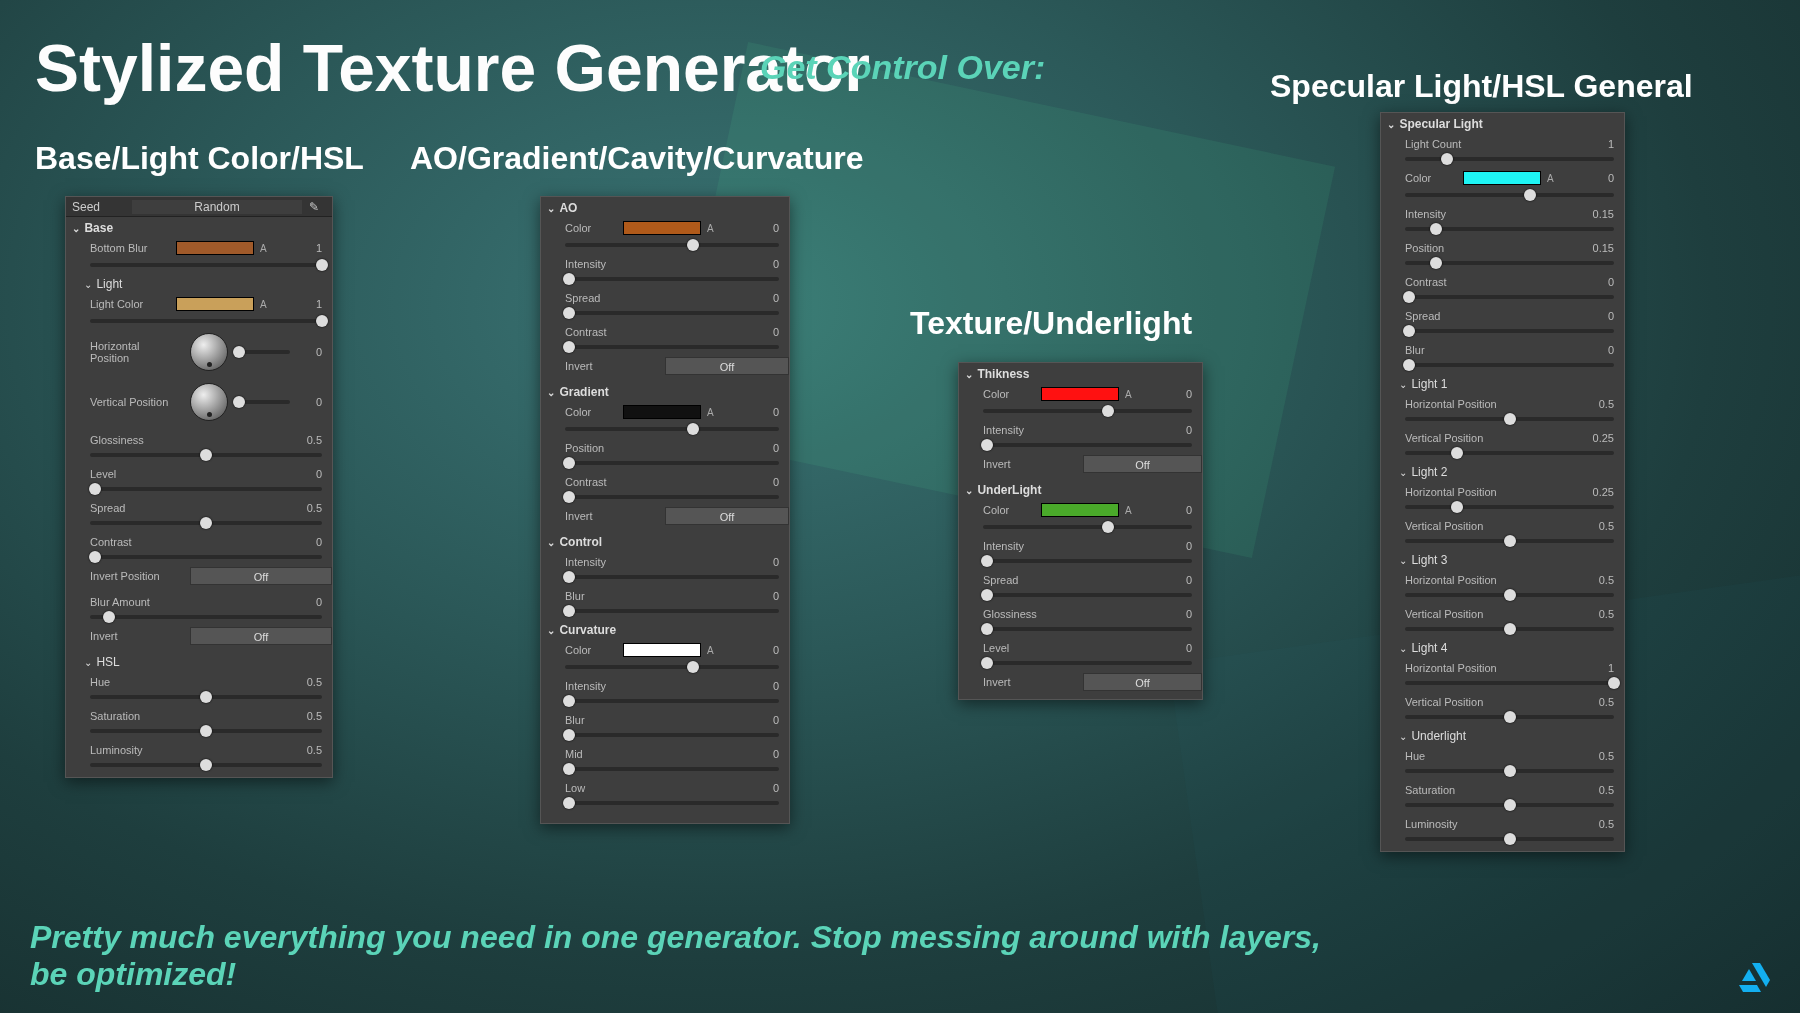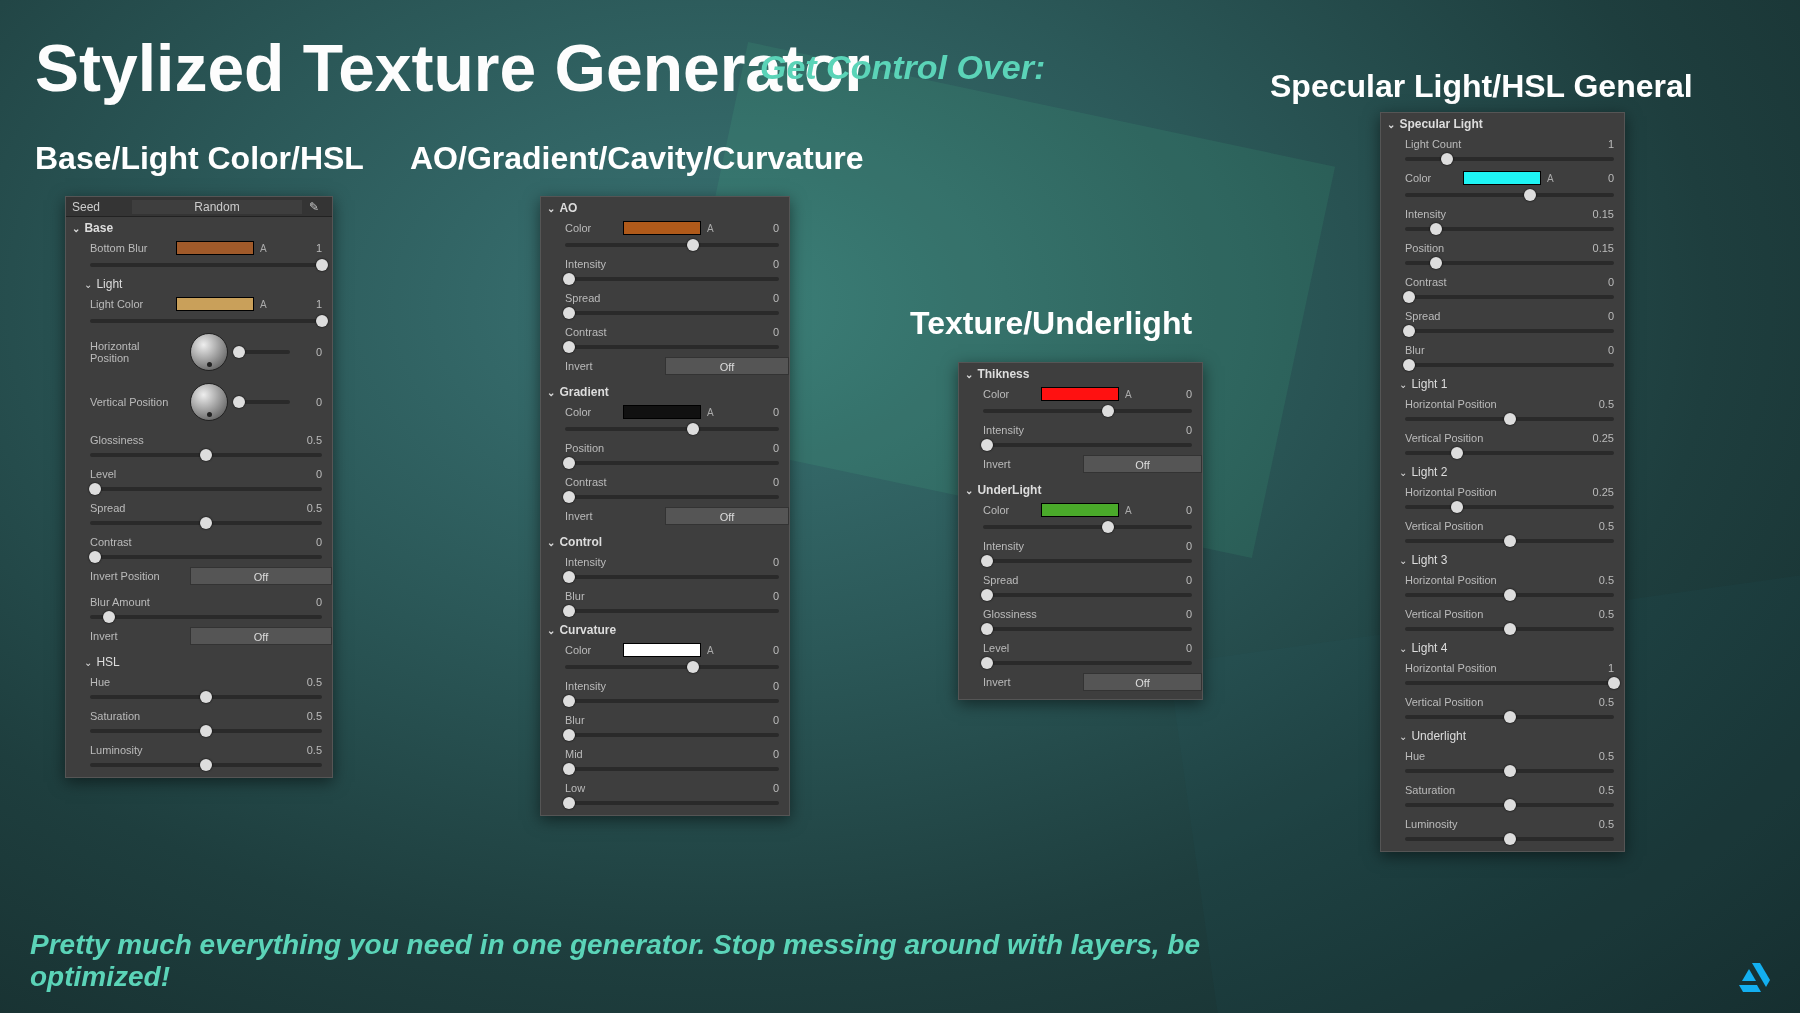--- a/index.html
+++ b/index.html
@@ -29,21 +29,21 @@
 .param-row { display:flex; align-items:center; height:18px; justify-content:space-between; }
 .param-row .plabel { font-size:11px; color:#bbb; }
 .param-row .pval { font-size:11px; color:#bbb; }
 .swatch { width:78px; height:14px; border:1px solid #000; }
 .alpha { font-size:10px; color:#aaa; }
 .track { position:relative; height:4px; background:#2a2a2a; border-radius:2px; margin-top:4px; }
 .thumb { position:absolute; top:-4px; width:12px; height:12px; background:#ddd; border-radius:50%; transform:translateX(-50%); box-shadow:0 0 2px #000; }
 .toggle { display:flex; padding:2px 0 6px 24px; align-items:center; }
 .toggle .tlabel { flex:0 0 100px; font-size:11px; color:#bbb; }
 .toggle .tbtn { flex:1; background:#555; text-align:center; font-size:11px; color:#ddd; height:18px; line-height:18px; border:1px solid #333; }
-.bottom-msg { position:absolute; bottom:20px; left:30px; font-size:28px; font-weight:700; color:#5bd4b8; font-style:italic; line-height:1.15; max-width:1300px; }
+.bottom-msg { position:absolute; bottom:20px; left:30px; font-size:32px; font-weight:700; color:#5bd4b8; font-style:italic; line-height:1.15; max-width:1300px; }
 .credit { position:absolute; bottom:20px; right:30px; font-size:30px; font-weight:700; color:#fff; display:flex; align-items:center; gap:12px; }
 .dial { width:38px; height:38px; border-radius:50%; background:radial-gradient(circle at 35% 30%, #eee, #888 60%, #444); border:1px solid #222; position:relative; }
 .dial .dot { position:absolute; width:5px; height:5px; background:#222; border-radius:50%; }
 .param-dial { display:flex; align-items:center; gap:10px; padding:4px 10px 8px 24px; }
 .param-dial .plabel { flex:0 0 90px; font-size:11px; color:#bbb; }
 .param-dial .dtrack { flex:1; position:relative; height:4px; background:#2a2a2a; border-radius:2px; }
 .param-dial .pval { width:22px; text-align:right; font-size:11px; color:#bbb; }
 .color-param { padding:2px 10px 6px 24px; }
 .color-param .row1 { display:flex; align-items:center; justify-content:space-between; height:18px; }
 .color-param .left { display:flex; align-items:center; gap:6px; }
@@ -363,21 +363,21 @@
     </div>
   <div class="param">
       <div class="param-row">
         <span class="plabel">Mid</span>
         <span class="pval">0</span>
       </div>
       <div class="track">
         <div class="thumb" style="left:2%;"></div>
       </div>
     </div>
-  <div class="param" style="padding-bottom:10px;">
+  <div class="param" style="padding-bottom:18px;">
       <div class="param-row">
         <span class="plabel">Low</span>
         <span class="pval">0</span>
       </div>
       <div class="track">
         <div class="thumb" style="left:2%;"></div>
       </div>
     </div>
 </div>
 

